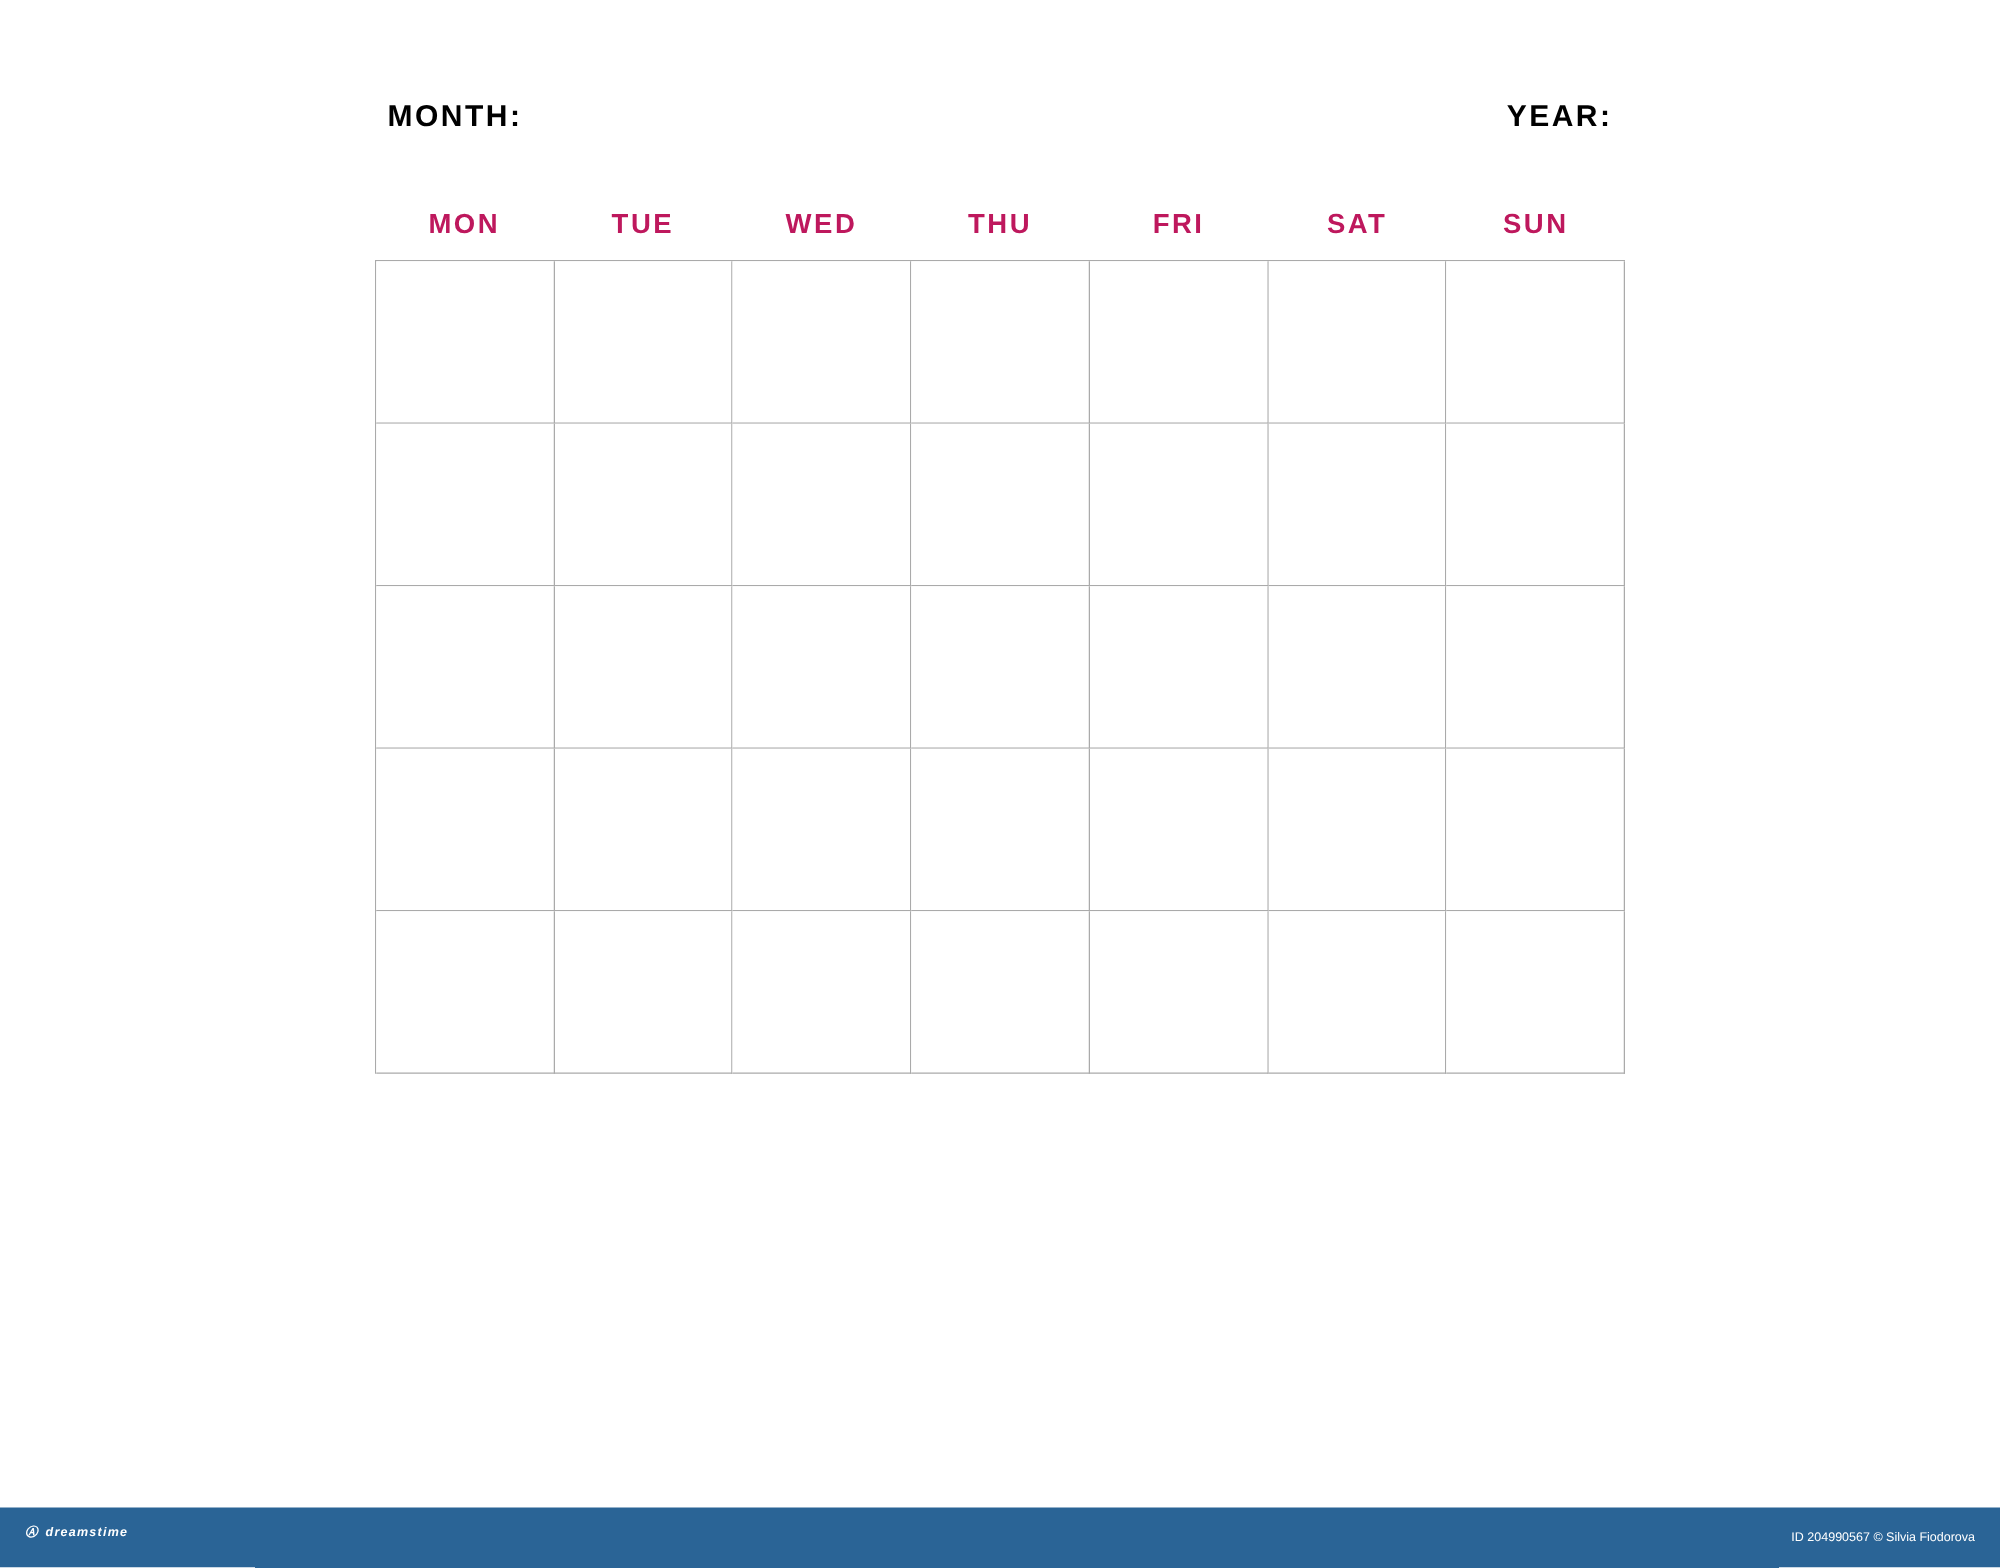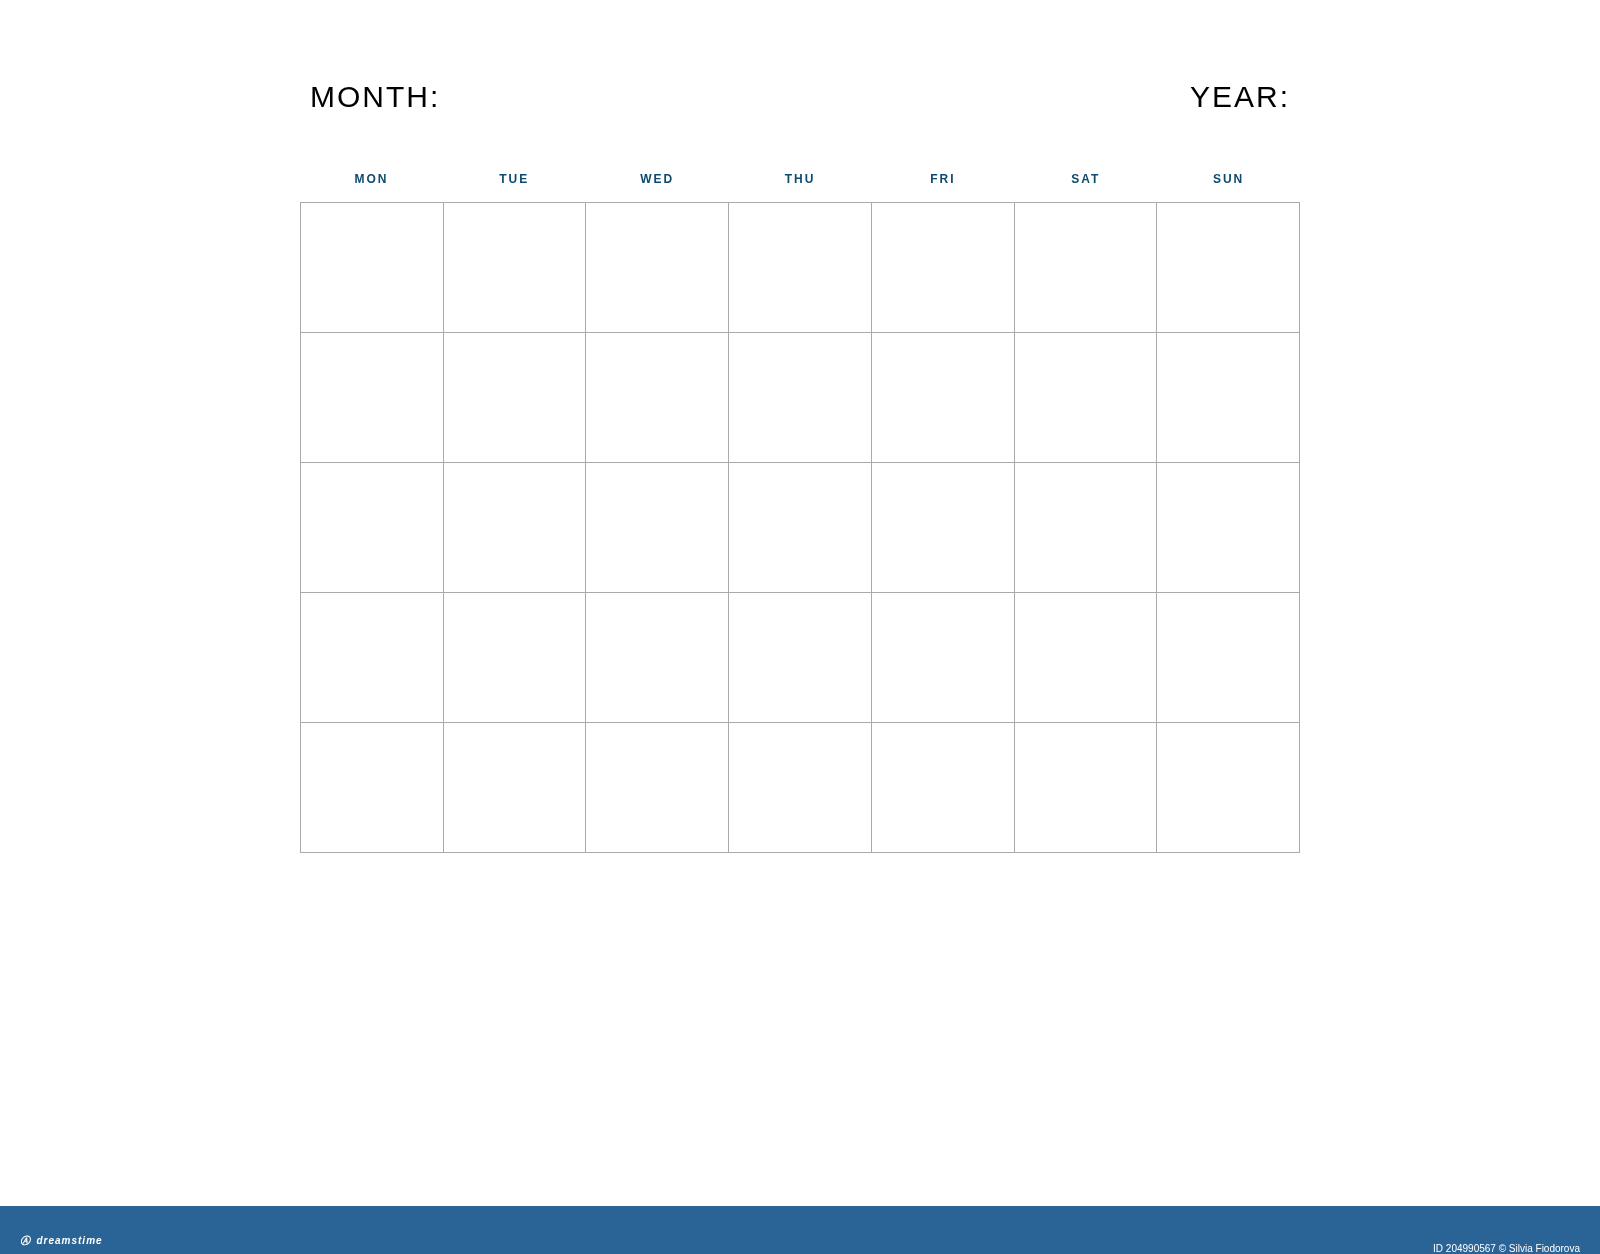--- a/index.html
+++ b/index.html
@@ -31,46 +31,46 @@
 
     .header-row {
       display: flex;
       justify-content: space-between;
       width: 100%;
       padding: 0 10px;
       margin-bottom: 50px;
     }
 
     .header-label {
-      font-size: 30px;
-      font-weight: 400;
+      font-size: 24px;
+      font-weight: 700;
       letter-spacing: 2px;
       text-transform: uppercase;
       color: #000;
       font-family: 'Arial Black', 'Impact', sans-serif;
     }
 
     .calendar-container {
       width: 100%;
     }
 
     .day-headers {
       display: grid;
       grid-template-columns: repeat(7, 1fr);
       width: 100%;
       margin-bottom: 8px;
     }
 
     .day-header {
       text-align: center;
-      font-size: 12px;
+      font-size: 22px;
       font-weight: 900;
       letter-spacing: 2px;
       text-transform: uppercase;
-      color: #0c4a6e;
+      color: #be185d;
       font-family: 'Arial Black', 'Impact', sans-serif;
       padding: 8px 0;
     }
 
     .calendar-grid {
       display: grid;
       grid-template-columns: repeat(7, 1fr);
       grid-template-rows: repeat(5, 130px);
       width: 100%;
       border: 1px solid #aaa;
@@ -85,21 +85,21 @@
     }
 
     .footer-bar {
       position: absolute;
       bottom: 0;
       left: 0;
       width: 100%;
       height: 48px;
       background: #2a6496;
       display: flex;
-      align-items: flex-end;
+      align-items: center;
       justify-content: space-between;
       padding: 0 20px;
     }
 
     .footer-logo {
       color: #fff;
       font-size: 16px;
       font-weight: bold;
       font-style: italic;
       letter-spacing: 1px;

